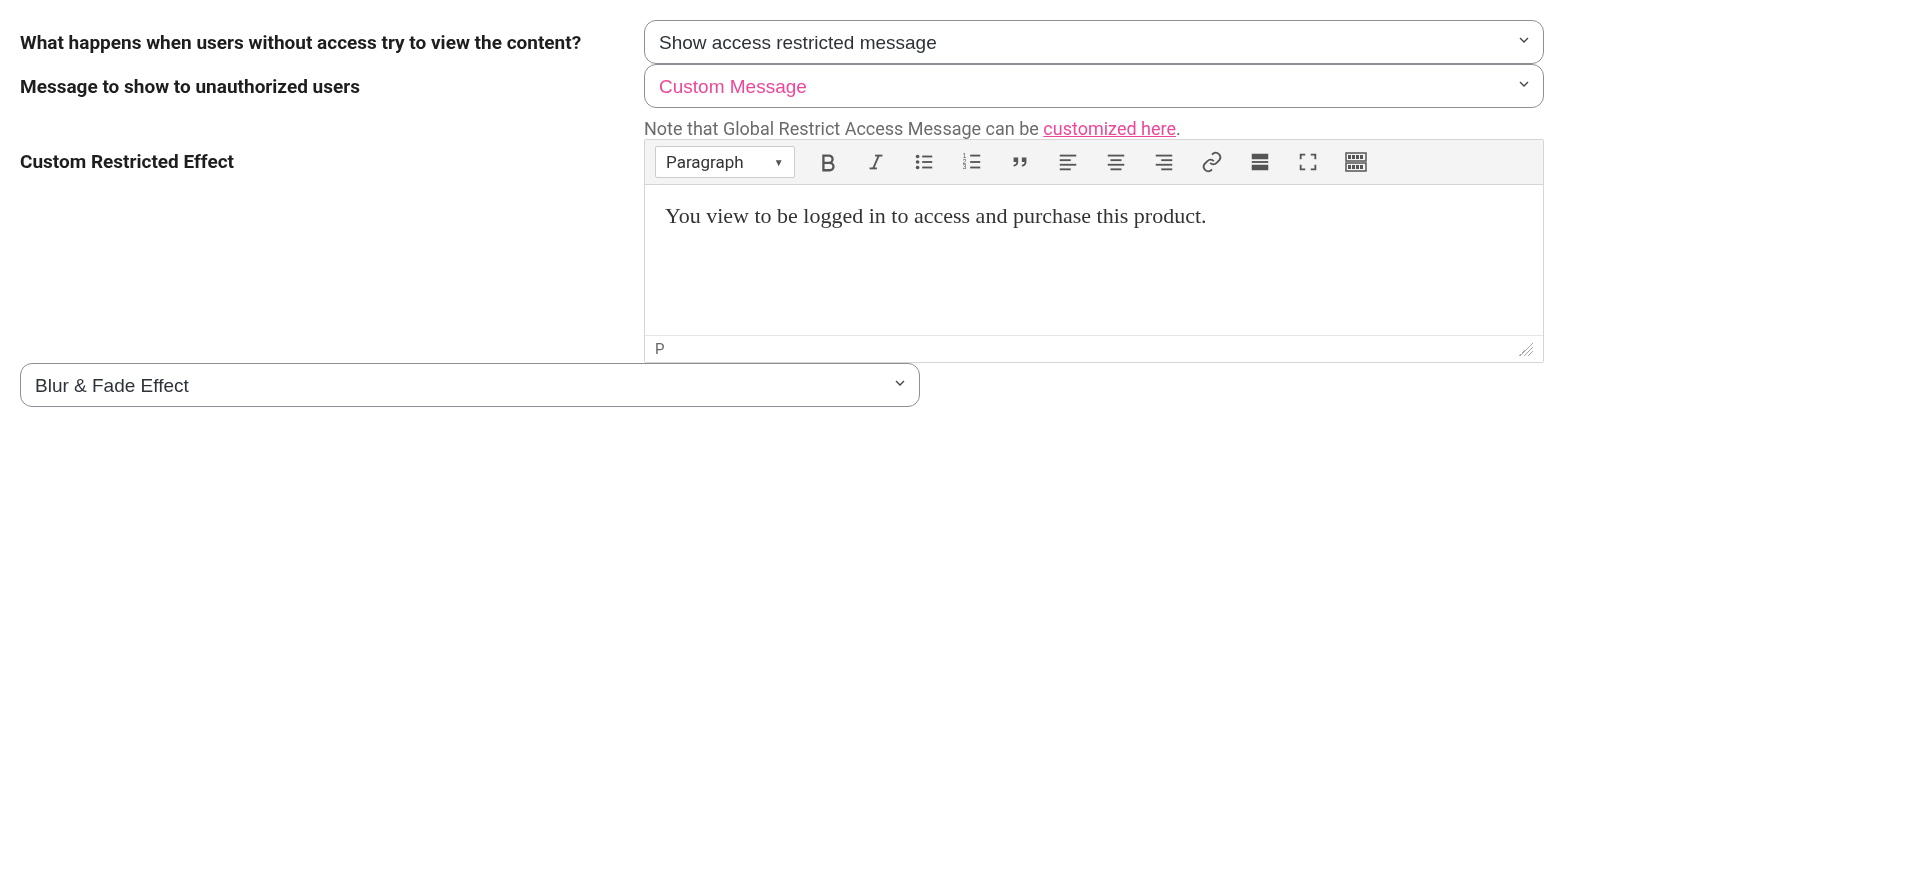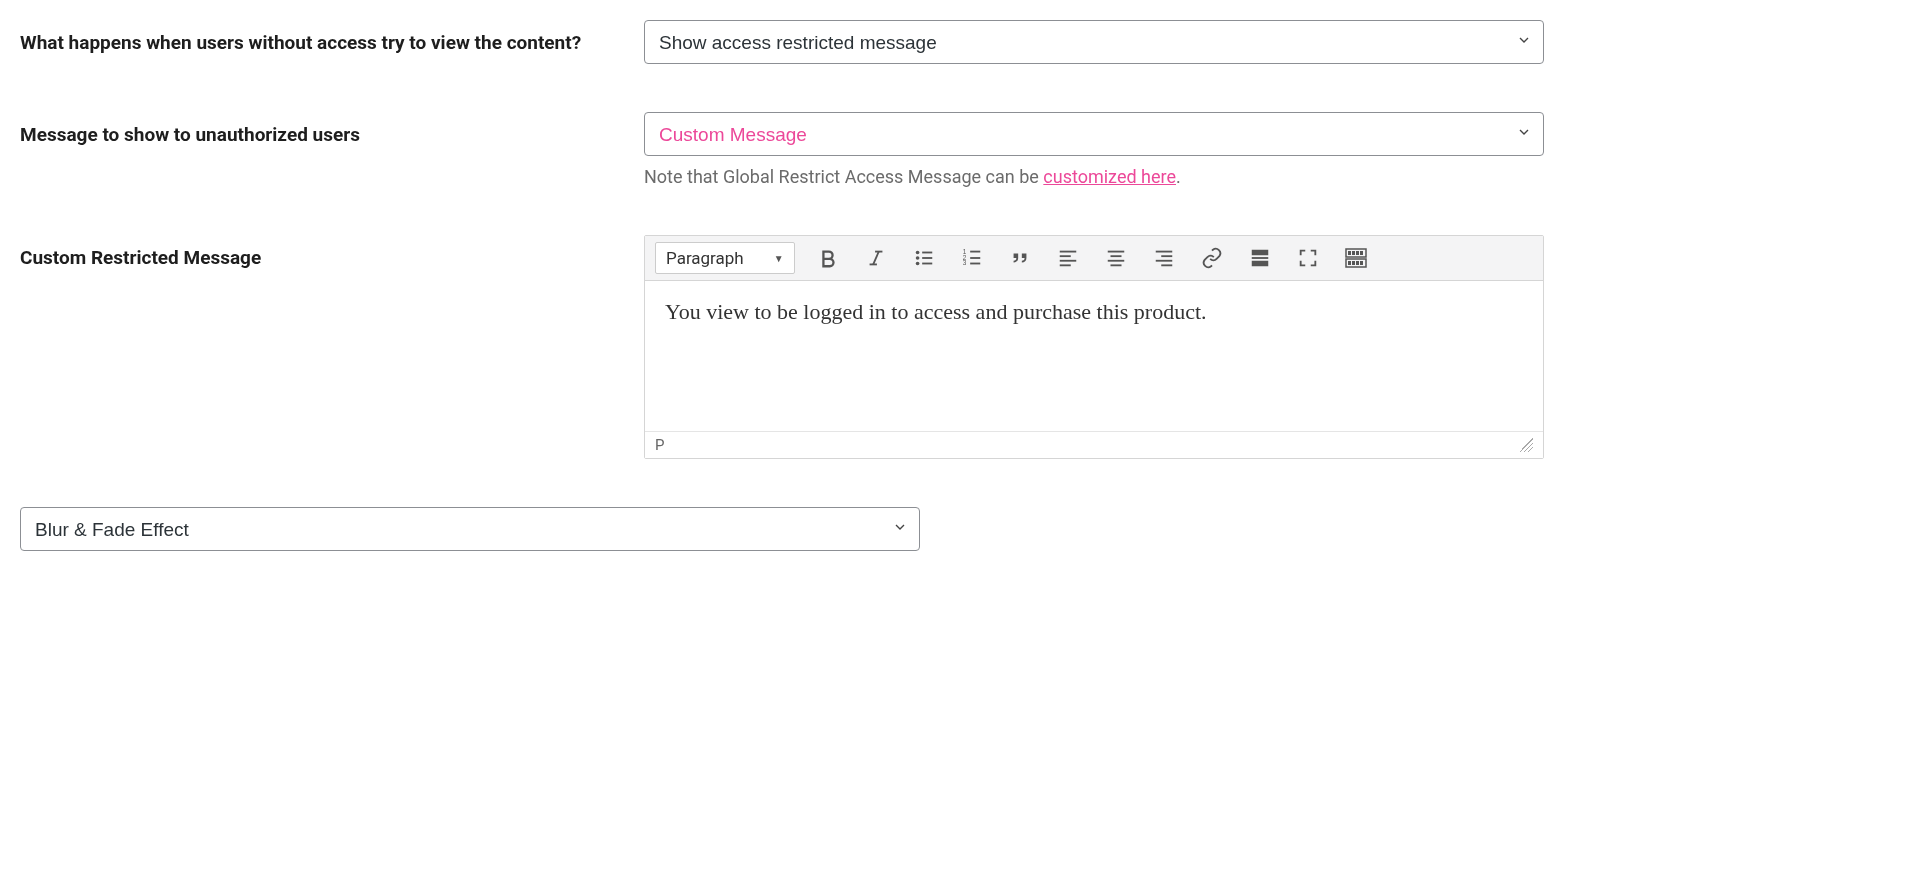--- a/index.html
+++ b/index.html
@@ -7,21 +7,20 @@
   }
   body {
     font-family: -apple-system, BlinkMacSystemFont, "Segoe UI", Roboto, Helvetica, Arial, sans-serif;
     margin: 0;
     padding: 20px;
     background: #fff;
     color: #1e1e1e;
   }
   .form-row {
     display: flex;
-    margin-bottom: 48px;
     align-items: flex-start;
   }
   .form-label {
     width: 624px;
     flex-shrink: 0;
     font-size: 19px;
     font-weight: 700;
     color: #1e1e1e;
     line-height: 1.4;
     padding-top: 10px;
@@ -33,21 +32,21 @@
   .select-wrap {
     position: relative;
     width: 100%;
   }
   .select-wrap select {
     width: 100%;
     height: 44px;
     padding: 8px 40px 8px 14px;
     font-size: 19px;
     border: 1px solid #8c8f94;
-    border-radius: 4px;
+    border-radius: 12px;
     background: #fff;
     color: #2c3338;
     appearance: none;
     -webkit-appearance: none;
     cursor: pointer;
   }
   .select-wrap select.blue-text {
     color: #ec4899;
   }
   .select-wrap .chev {
@@ -185,21 +184,21 @@
           </svg>
       </span>
     </div>
     <div class="note">
       <span>Note that Global Restrict Access Message can be </span><a href="#">customized here</a><span>.</span>
     </div>
   </div>
 </div>
 
 <div class="form-row">
-  <div class="form-label">Custom Restricted Message</div>
+  <div class="form-label">Custom Restricted Effect</div>
   <div class="form-control">
 
 
     <div class="editor-wrap">
       <div class="editor-toolbar">
         <div class="format-select">
           <span>Paragraph</span>
           <span class="tri">▼</span>
         </div>
         <span class="tb-btn">

